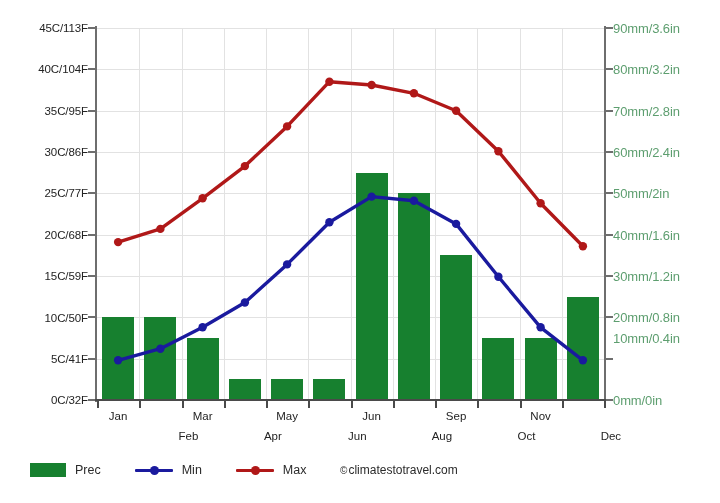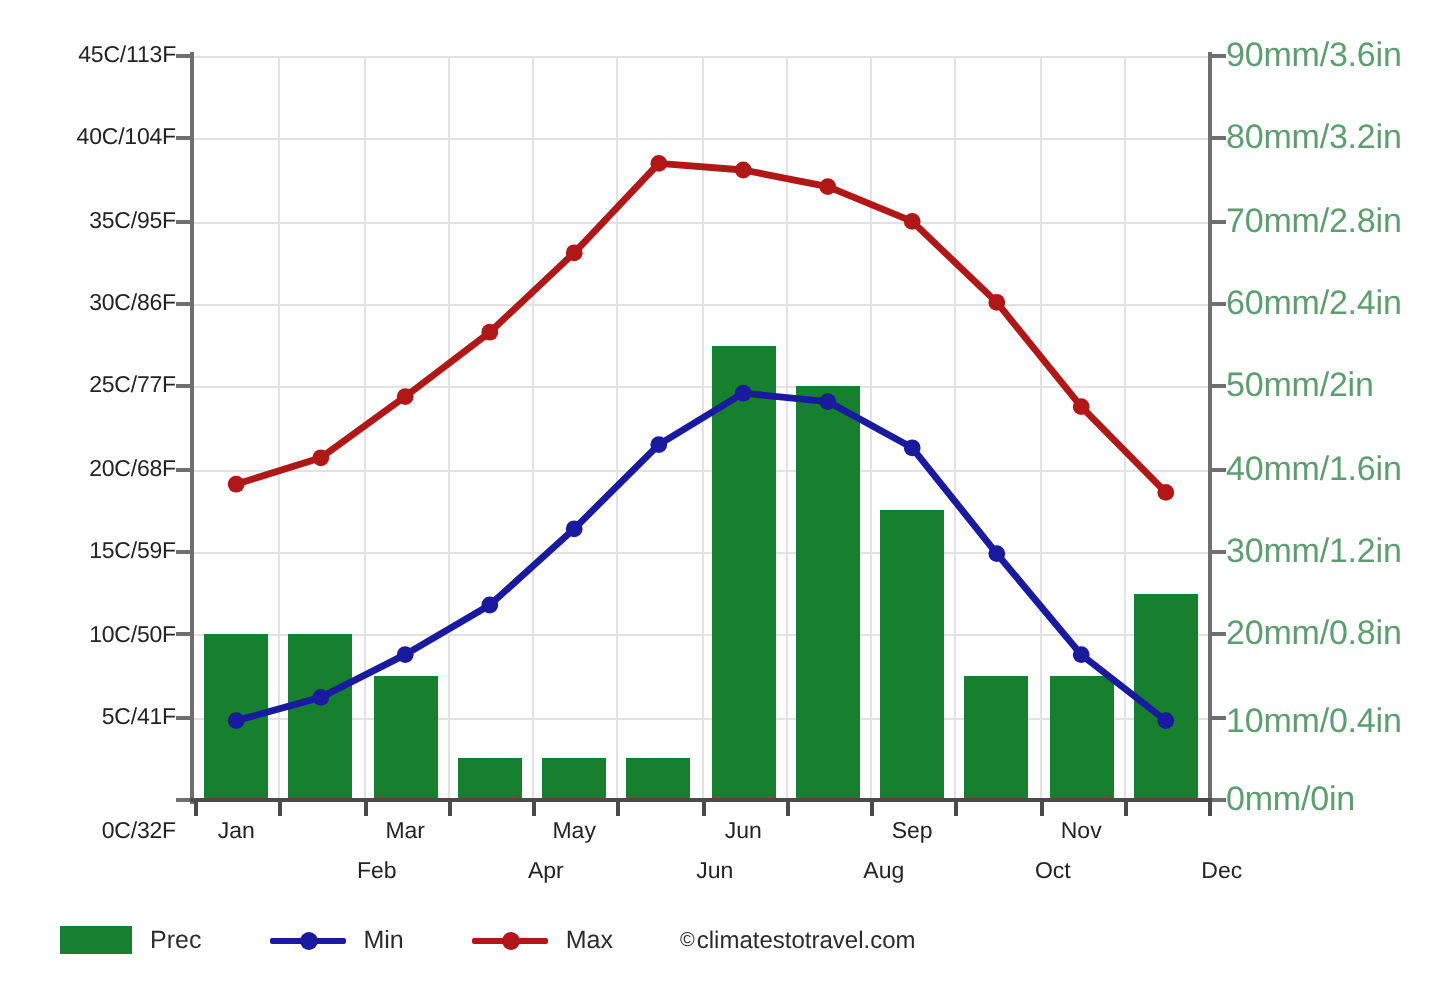--- a/index.html
+++ b/index.html
@@ -28,21 +28,21 @@
   #axis-right-spine{position:absolute;left:604px;top:26px;width:2px;height:376px;background:#6e6e6e;}
   #axis-bottom-spine{position:absolute;left:95px;top:399px;width:511px;height:2px;background:#4a4a4a;}
   .ylabels-left{position:absolute;left:0;top:0;width:720px;height:503px;pointer-events:none;}
   .lbl-left{
     position:absolute;left:0;width:88px;text-align:right;
     font-size:11.5px;color:#232323;transform:translateY(-50%);
     white-space:nowrap;letter-spacing:-.1px;
   }
   .lbl-right{
     position:absolute;left:613px;text-align:left;
-    font-size:17px;color:#5d9e6f;transform:translateY(-50%);
+    font-size:13px;color:#5d9e6f;transform:translateY(-50%);
     white-space:nowrap;letter-spacing:-.1px;
   }
   .tick-left{position:absolute;left:88px;width:7px;height:2px;background:#6e6e6e;transform:translateY(-50%);}
   .tick-right{position:absolute;left:606px;width:7px;height:2px;background:#6e6e6e;transform:translateY(-50%);}
   .tick-bottom{position:absolute;top:401px;width:2px;height:7px;background:#4a4a4a;}
 
   .xlbl{
     position:absolute;font-size:11.5px;color:#232323;
     transform:translateX(-50%);white-space:nowrap;
   }
@@ -154,21 +154,21 @@
         <circle cx="443.6" cy="299.3" r="4.2" fill="#1a1a9e"></circle>
         <circle cx="485.9" cy="332.3" r="4.2" fill="#1a1a9e"></circle>
       </g>
   </svg>
 
   <div id="axis-left-spine"></div>
   <div id="axis-right-spine"></div>
   <div id="axis-bottom-spine"></div>
 
   <div class="ylabels-left" id="axis-labels-layer">
-      <div class="lbl-left" style="top: 400px; margin-top: 16px;">0C/32F</div>
+      <div class="lbl-left" style="top: 400px;">0C/32F</div>
       <div class="tick-left" style="top: 400px;"></div>
       <div class="lbl-left" style="top: 358.667px;">5C/41F</div>
       <div class="tick-left" style="top: 358.667px;"></div>
       <div class="lbl-left" style="top: 318px;">10C/50F</div>
       <div class="tick-left" style="top: 317.333px;"></div>
       <div class="lbl-left" style="top: 276px;">15C/59F</div>
       <div class="tick-left" style="top: 276px;"></div>
       <div class="lbl-left" style="top: 234.667px;">20C/68F</div>
       <div class="tick-left" style="top: 234.667px;"></div>
       <div class="lbl-left" style="top: 193.333px;">25C/77F</div>
@@ -176,21 +176,21 @@
       <div class="lbl-left" style="top: 152px;">30C/86F</div>
       <div class="tick-left" style="top: 152px;"></div>
       <div class="lbl-left" style="top: 110.667px;">35C/95F</div>
       <div class="tick-left" style="top: 110.667px;"></div>
       <div class="lbl-left" style="top: 69.3333px;">40C/104F</div>
       <div class="tick-left" style="top: 69.3333px;"></div>
       <div class="lbl-left" style="top: 28px;">45C/113F</div>
       <div class="tick-left" style="top: 28px;"></div>
       <div class="lbl-right" style="top: 400px;">0mm/0in</div>
       <div class="tick-right" style="top: 400px;"></div>
-      <div class="lbl-right" style="top: 361px;">10mm/0.4in</div>
+      <div class="lbl-right" style="top: 338px;">10mm/0.4in</div>
       <div class="tick-right" style="top: 358.667px;"></div>
       <div class="lbl-right" style="top: 317.333px;">20mm/0.8in</div>
       <div class="tick-right" style="top: 317.333px;"></div>
       <div class="lbl-right" style="top: 276px;">30mm/1.2in</div>
       <div class="tick-right" style="top: 276px;"></div>
       <div class="lbl-right" style="top: 234.667px;">40mm/1.6in</div>
       <div class="tick-right" style="top: 234.667px;"></div>
       <div class="lbl-right" style="top: 193.333px;">50mm/2in</div>
       <div class="tick-right" style="top: 193.333px;"></div>
       <div class="lbl-right" style="top: 152px;">60mm/2.4in</div>

